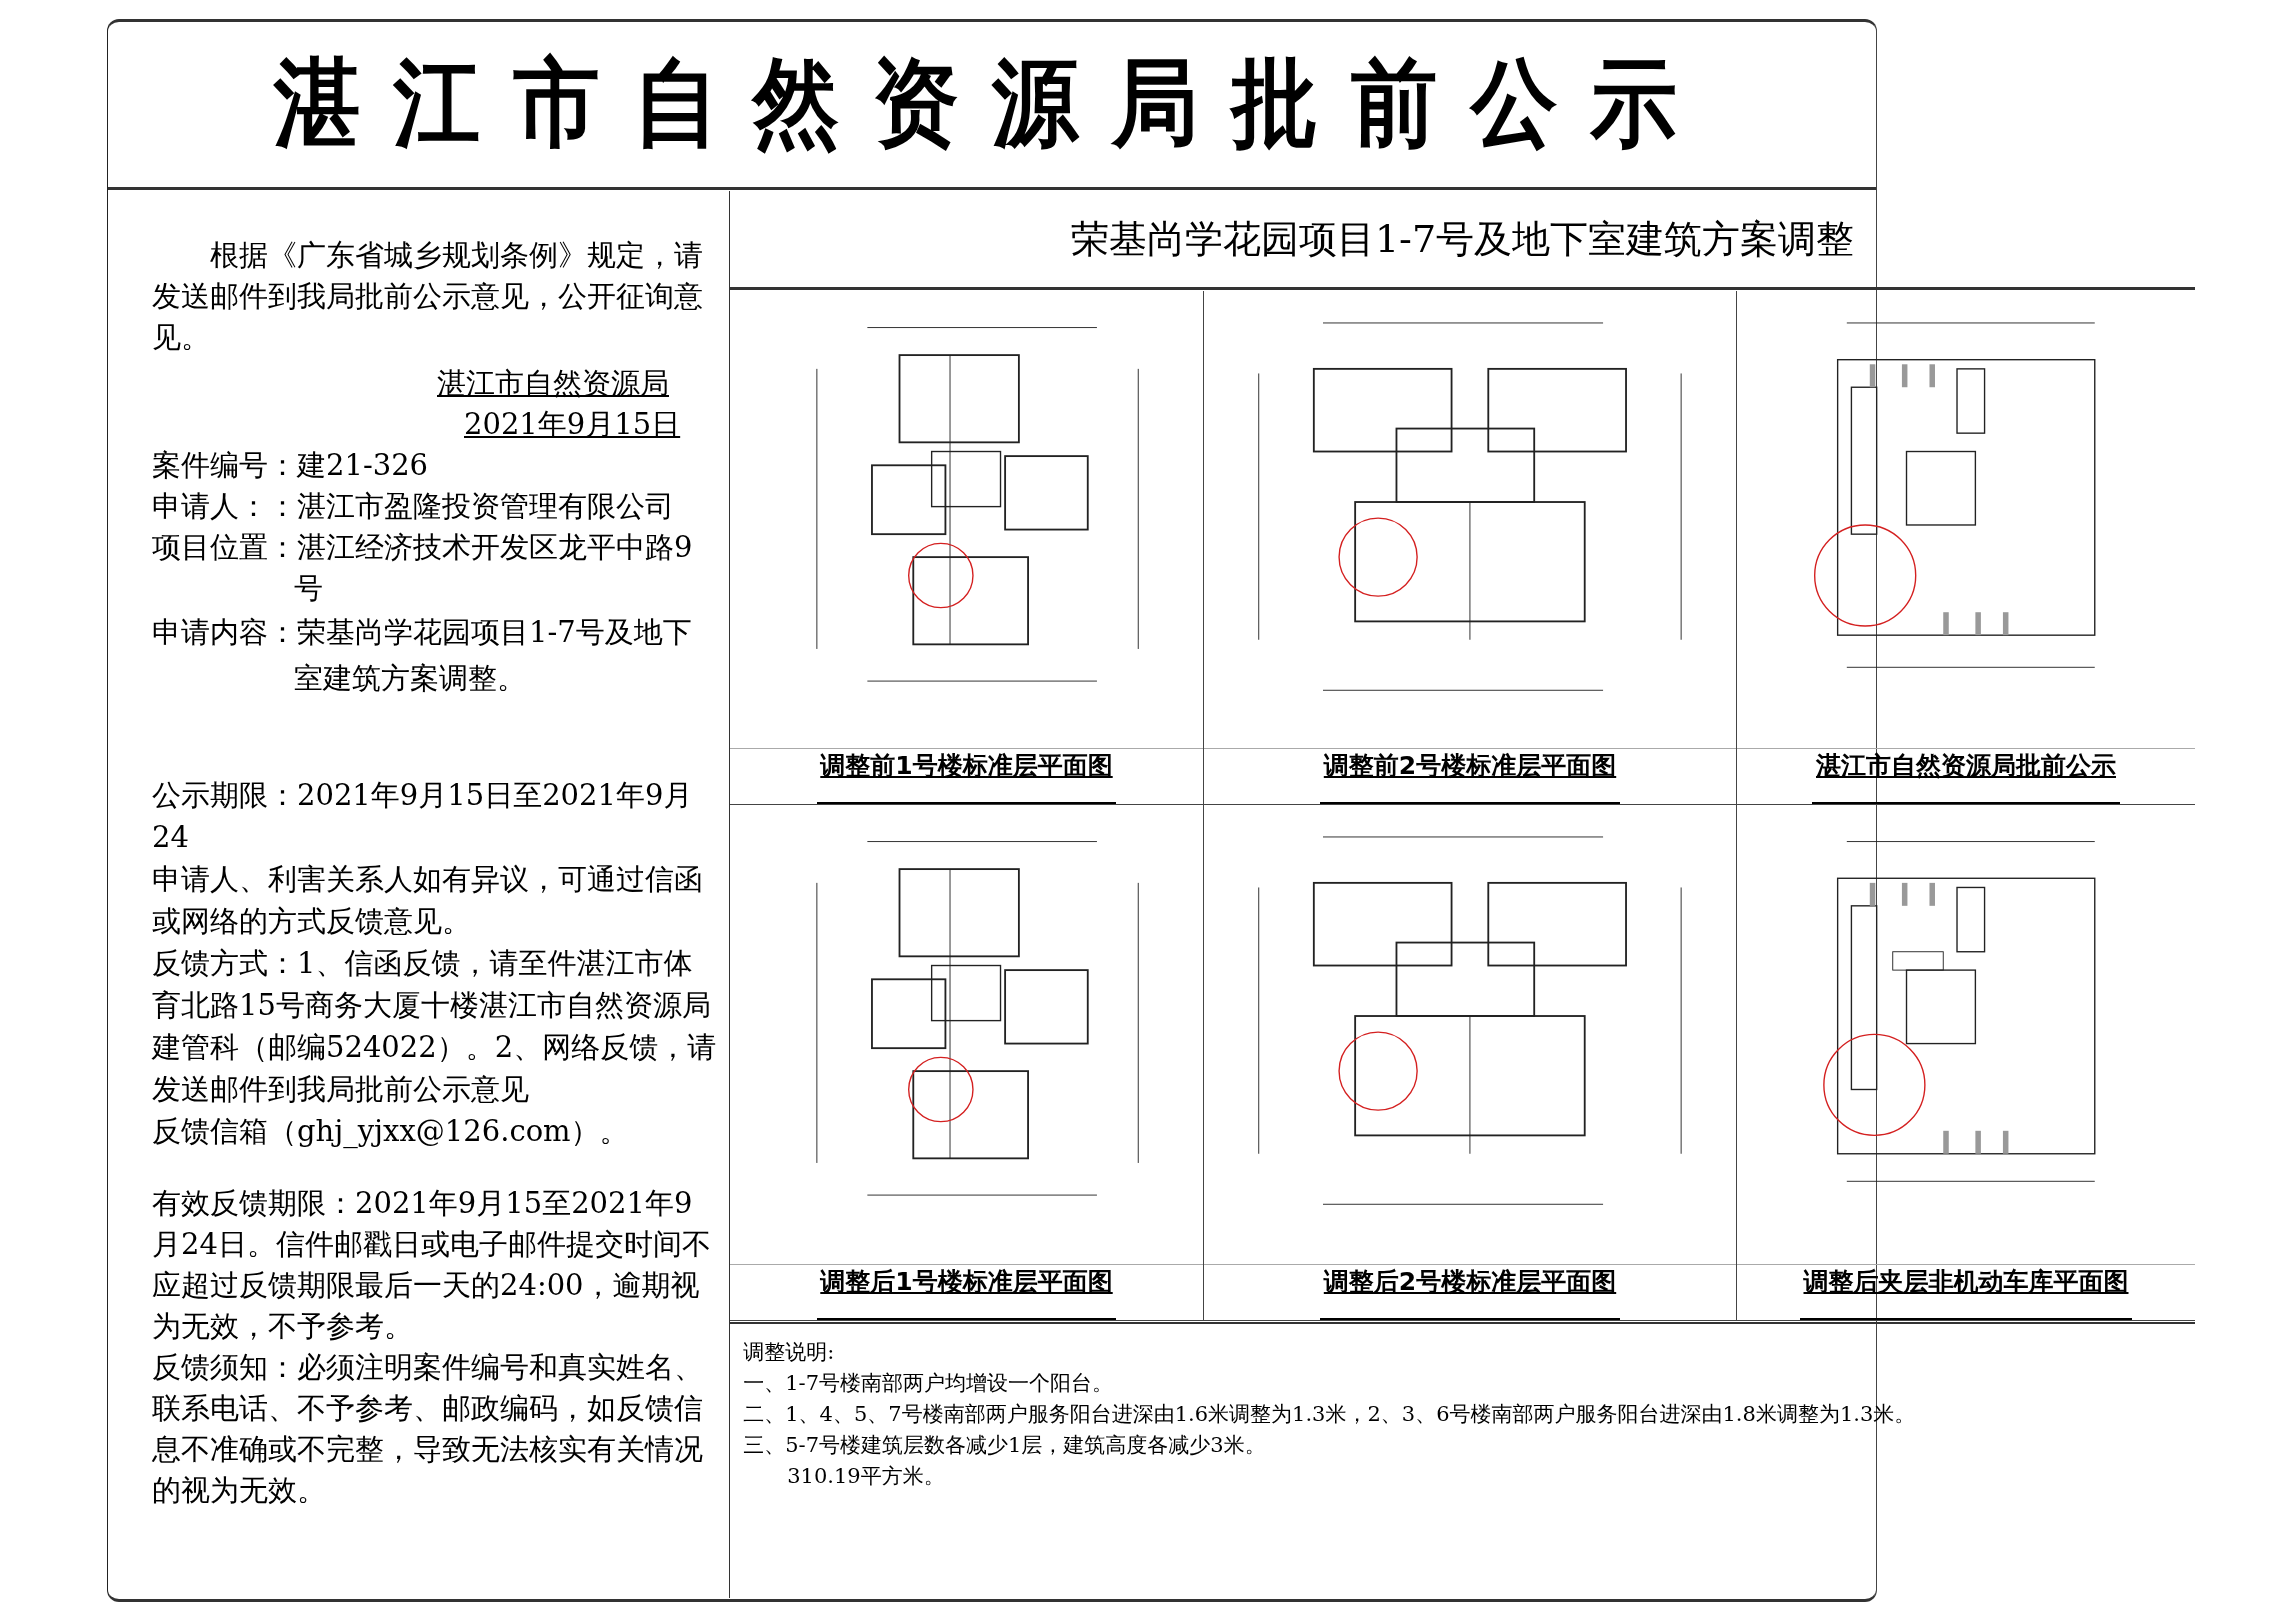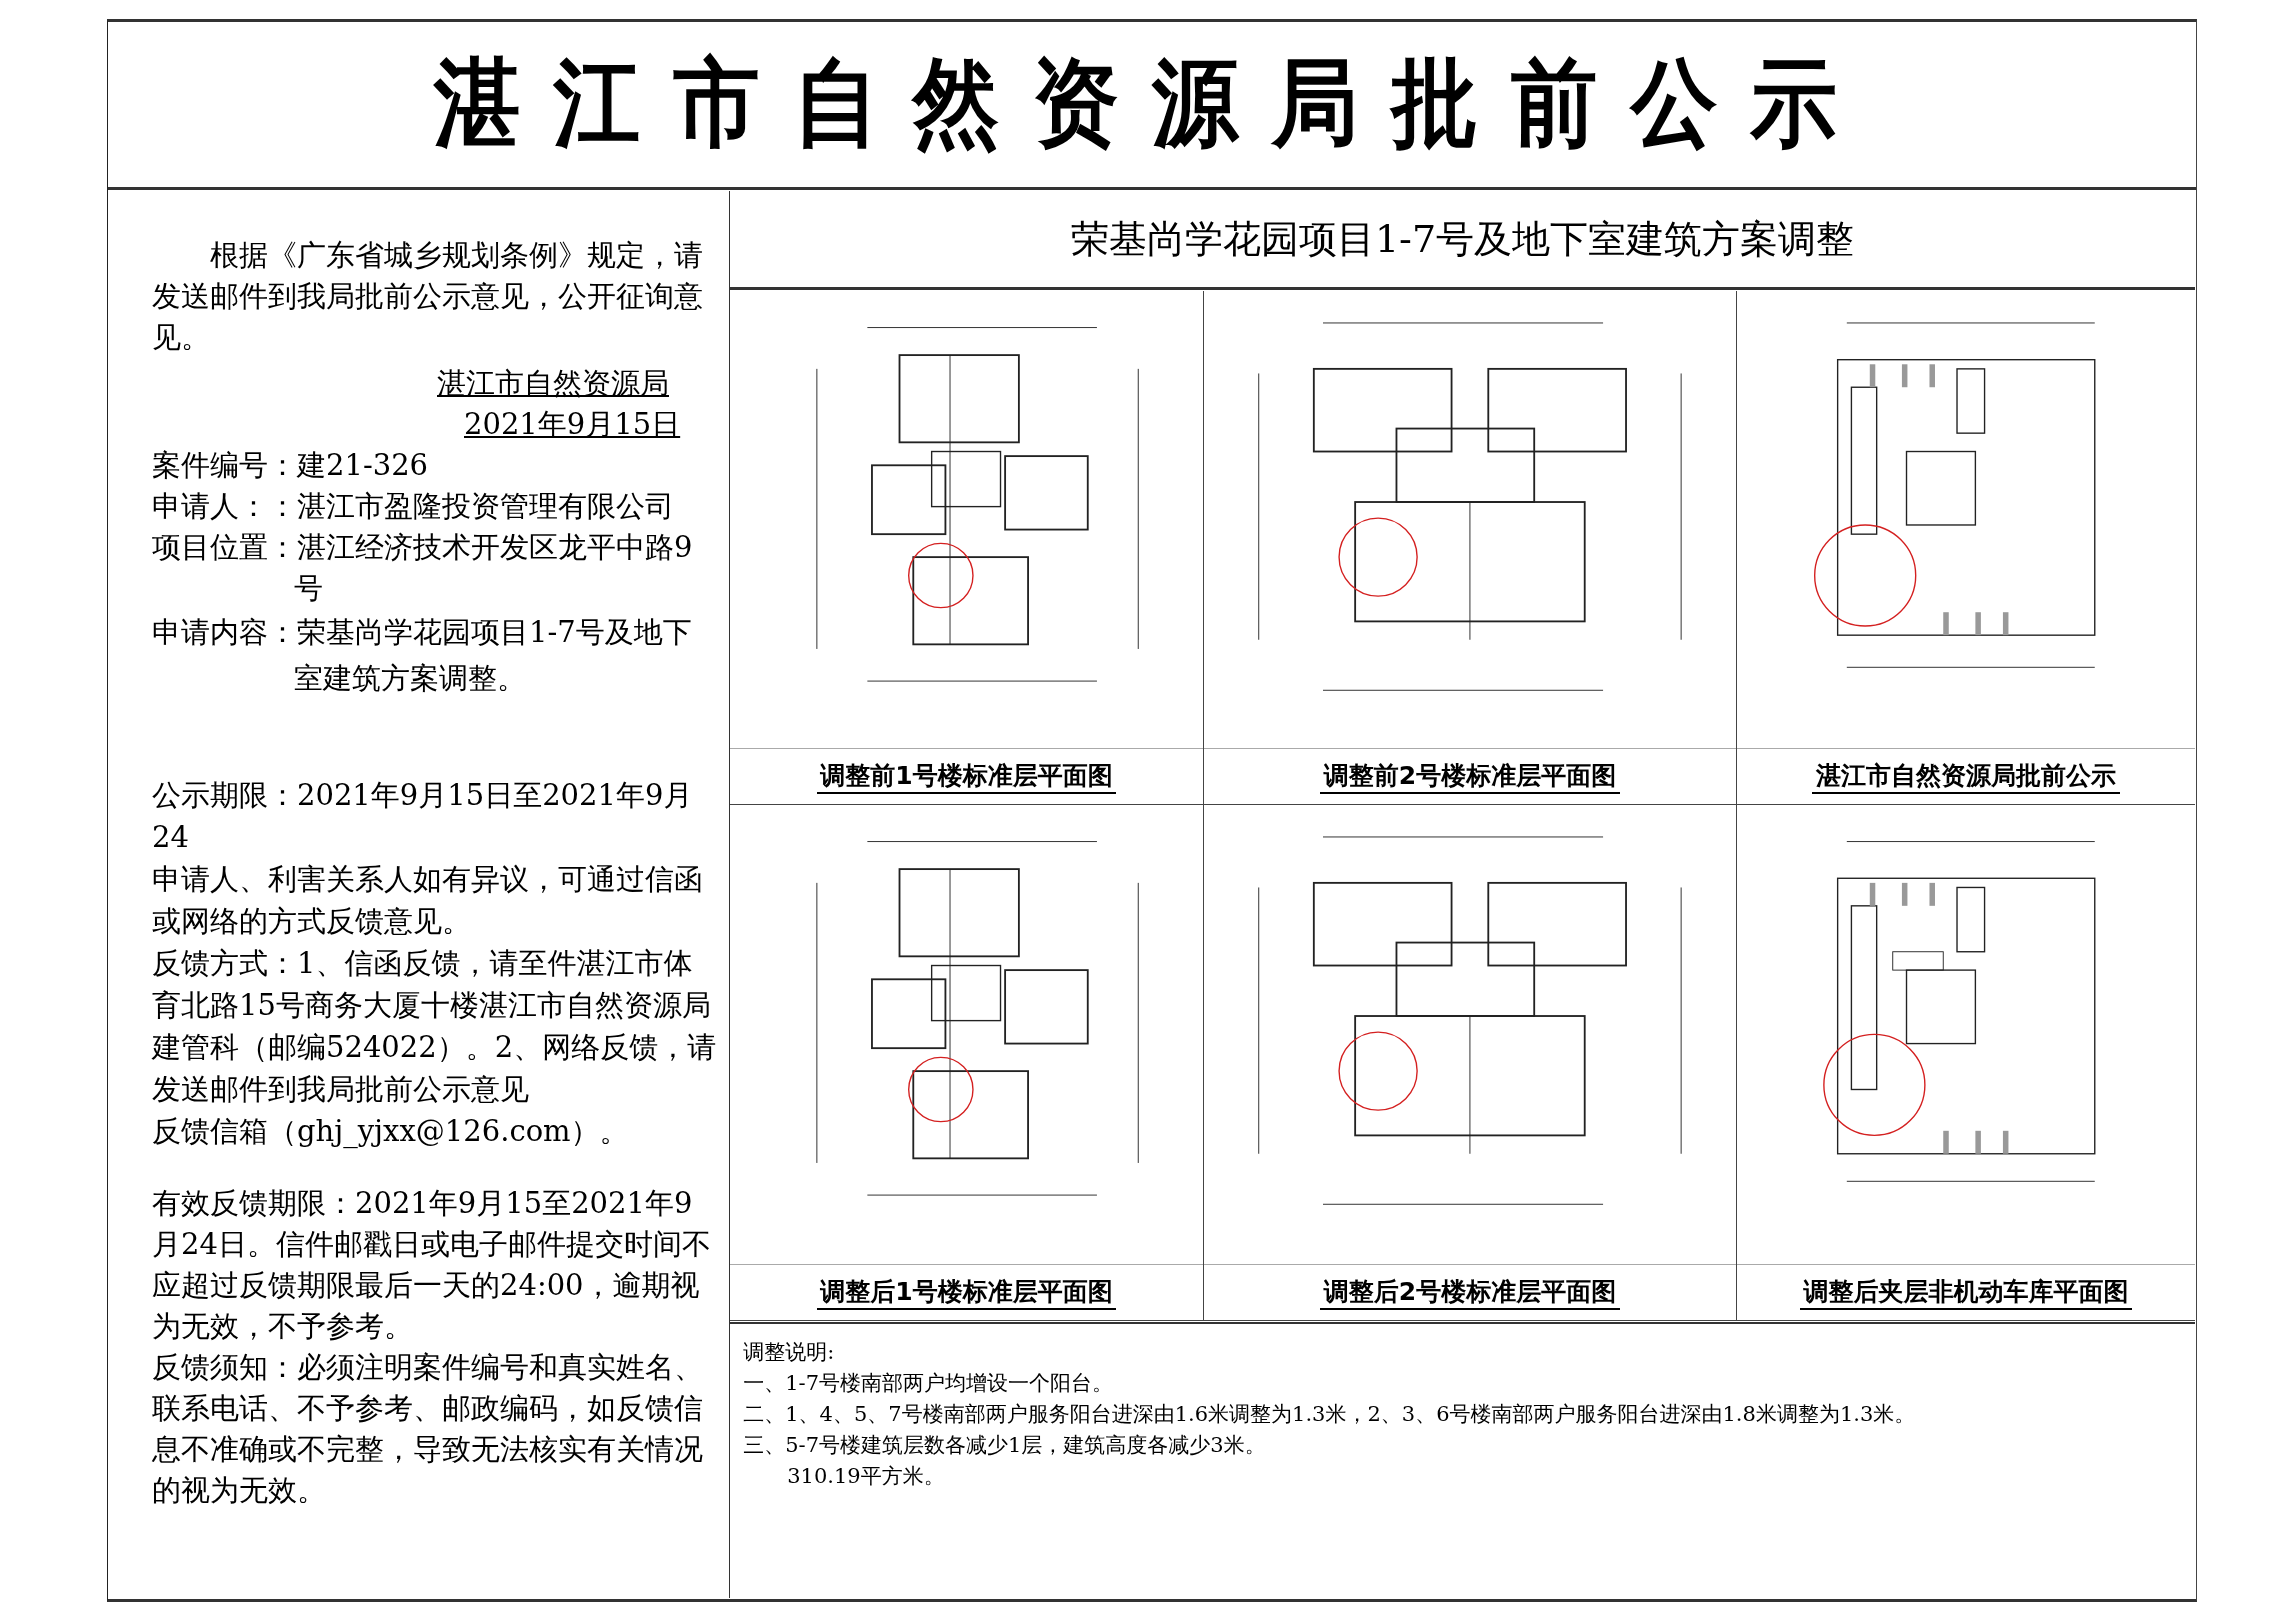--- a/index.html
+++ b/index.html
@@ -1,32 +1,32 @@
 <!DOCTYPE html>
 <html style="font-size:7.3px"><head>
 <meta charset="utf-8">
 <style>
   html,body{margin:0;padding:0;background:#fff;}
   body{width:2295px;height:1622px;position:relative;overflow:hidden;font-family:"DejaVu Serif","Liberation Serif",serif;color:#000;}
-  .frame{position:absolute;left:107px;top:19px;width:2090px;height:1583px;border-left:1.4px solid #222;border-right:1.4px solid #444;border-top:3.7px solid #333;border-bottom:3.7px solid #333;box-sizing:border-box;}
+  .frame{position:absolute;left:107px;top:19px;width:1770px;height:1583px;border-left:1.4px solid #222;border-right:1.4px solid #444;border-top:3.7px solid #333;border-bottom:3.7px solid #333;box-sizing:border-box;border-radius:12px;}
   .title-row{position:absolute;left:0;top:0;width:100%;height:165px;border-bottom:3.7px solid #333;display:flex;align-items:center;justify-content:center;}
   .main-title{font-family:"DejaVu Sans","Liberation Sans",sans-serif;font-weight:bold;font-size:96px;letter-spacing:37px;transform:scaleX(0.9);}
   .left-col{position:absolute;left:0;top:169px;width:622px;height:1407px;border-right:1.4px solid #333;box-sizing:border-box;}
   .left-text{position:absolute;left:44px;font-size:29px;line-height:41px;width:565px;}
   .left-text p{margin:0;}
   .indent{text-indent:58px;}
   .right-align{padding-left:285px;text-decoration:underline;}
   .hang{padding-left:142px;text-indent:-142px;}
   .right-col{position:absolute;left:622px;top:169px;width:1465px;height:1407px;}
   .sub-header{height:96px;border-bottom:3.7px solid #333;display:flex;align-items:center;justify-content:center;font-size:38px;font-family:"DejaVu Serif","Liberation Serif",serif;}
   .grid{position:absolute;left:0;top:100px;width:100%;height:1031px;display:grid;grid-template-columns:474px 533px 458px;grid-template-rows:514px 516px;}
   .cell{position:relative;border-right:1.4px solid #444;border-bottom:1.4px solid #444;box-sizing:border-box;}
   .cell:nth-child(3n){border-right:none;}
   .plan{position:absolute;left:18.4px;right:18.4px;top:9.2px;height:427px;}
-  .caption-band{position:absolute;left:0;right:0;bottom:0;height:55px;border-top:0.9px solid #aaa;display:flex;align-items:center;justify-content:center;}
+  .caption-band{position:absolute;left:0;right:0;bottom:0;height:55px;border-top:0.9px solid #aaa;display:flex;justify-content:center;text-decoration:underline;}
   .caption{font-family:"DejaVu Sans","Liberation Sans",sans-serif;font-weight:bold;font-size:25px;border-bottom:2.3px solid #000;padding:0 3.7px 0.9px;}
   .notes{position:absolute;left:0;top:1131px;width:100%;height:276px;border-top:2.8px solid #333;padding:13px 9.2px;box-sizing:border-box;font-size:21px;line-height:31px;}
   .notes p{margin:0 0 0 4px;}
   .notes .cont{padding-left:44px;}
 </style>
 </head>
 <body>
 
 <div class="frame">
   <div class="title-row">

